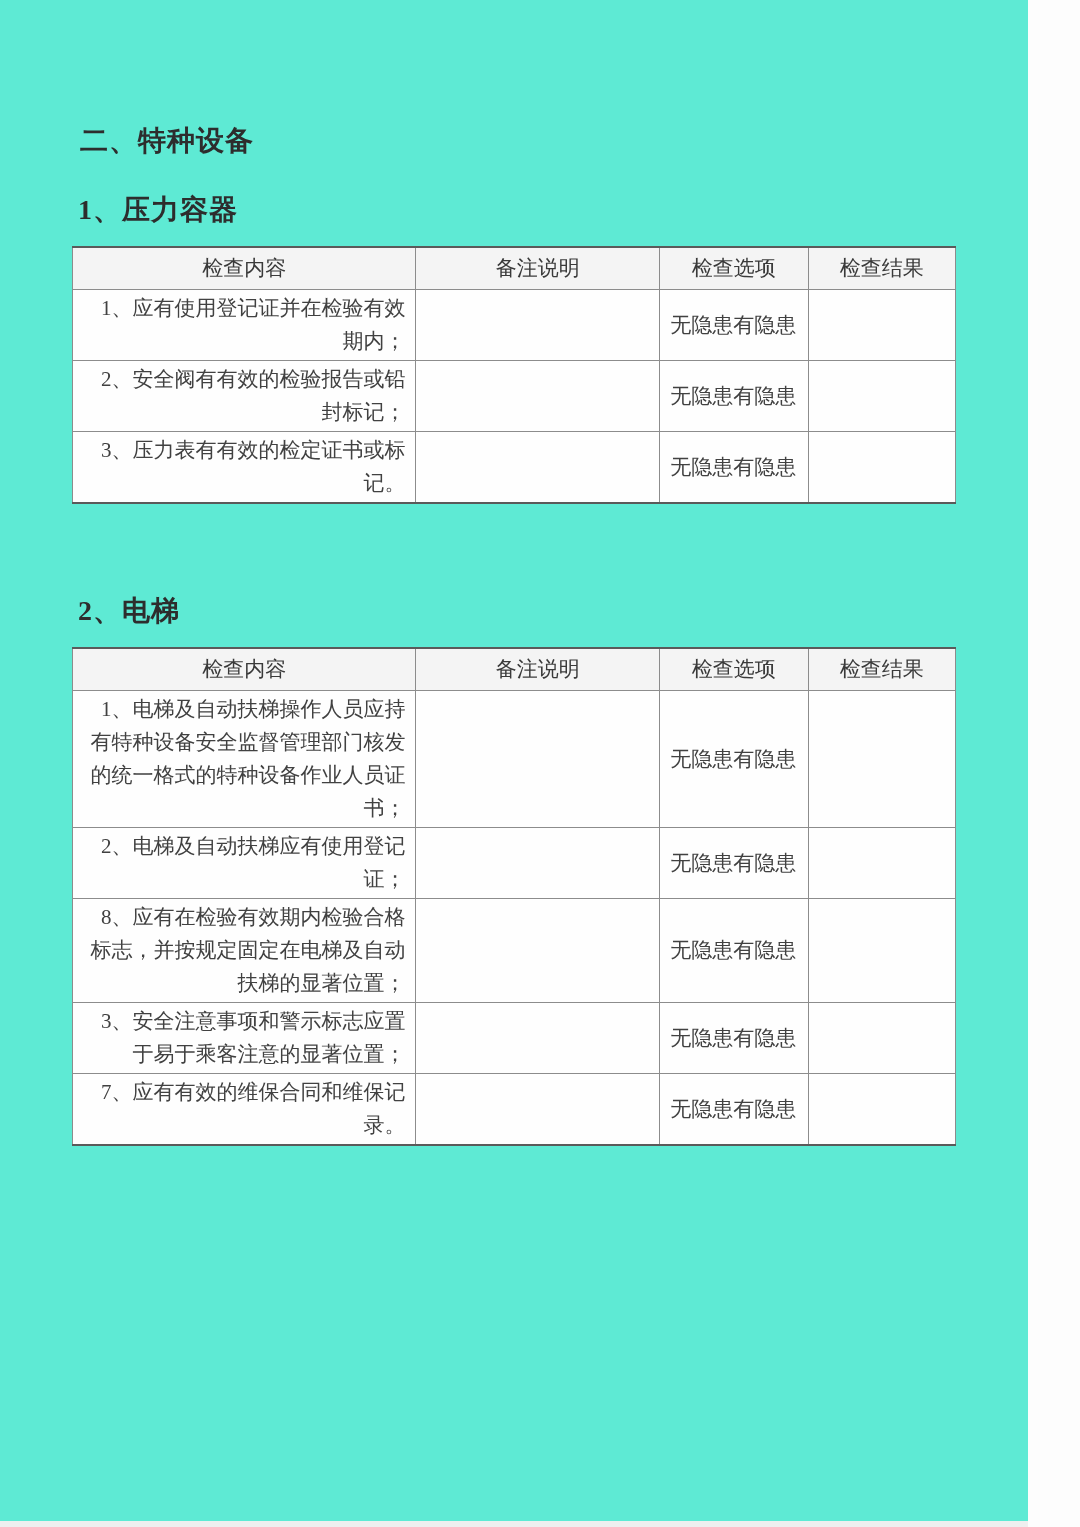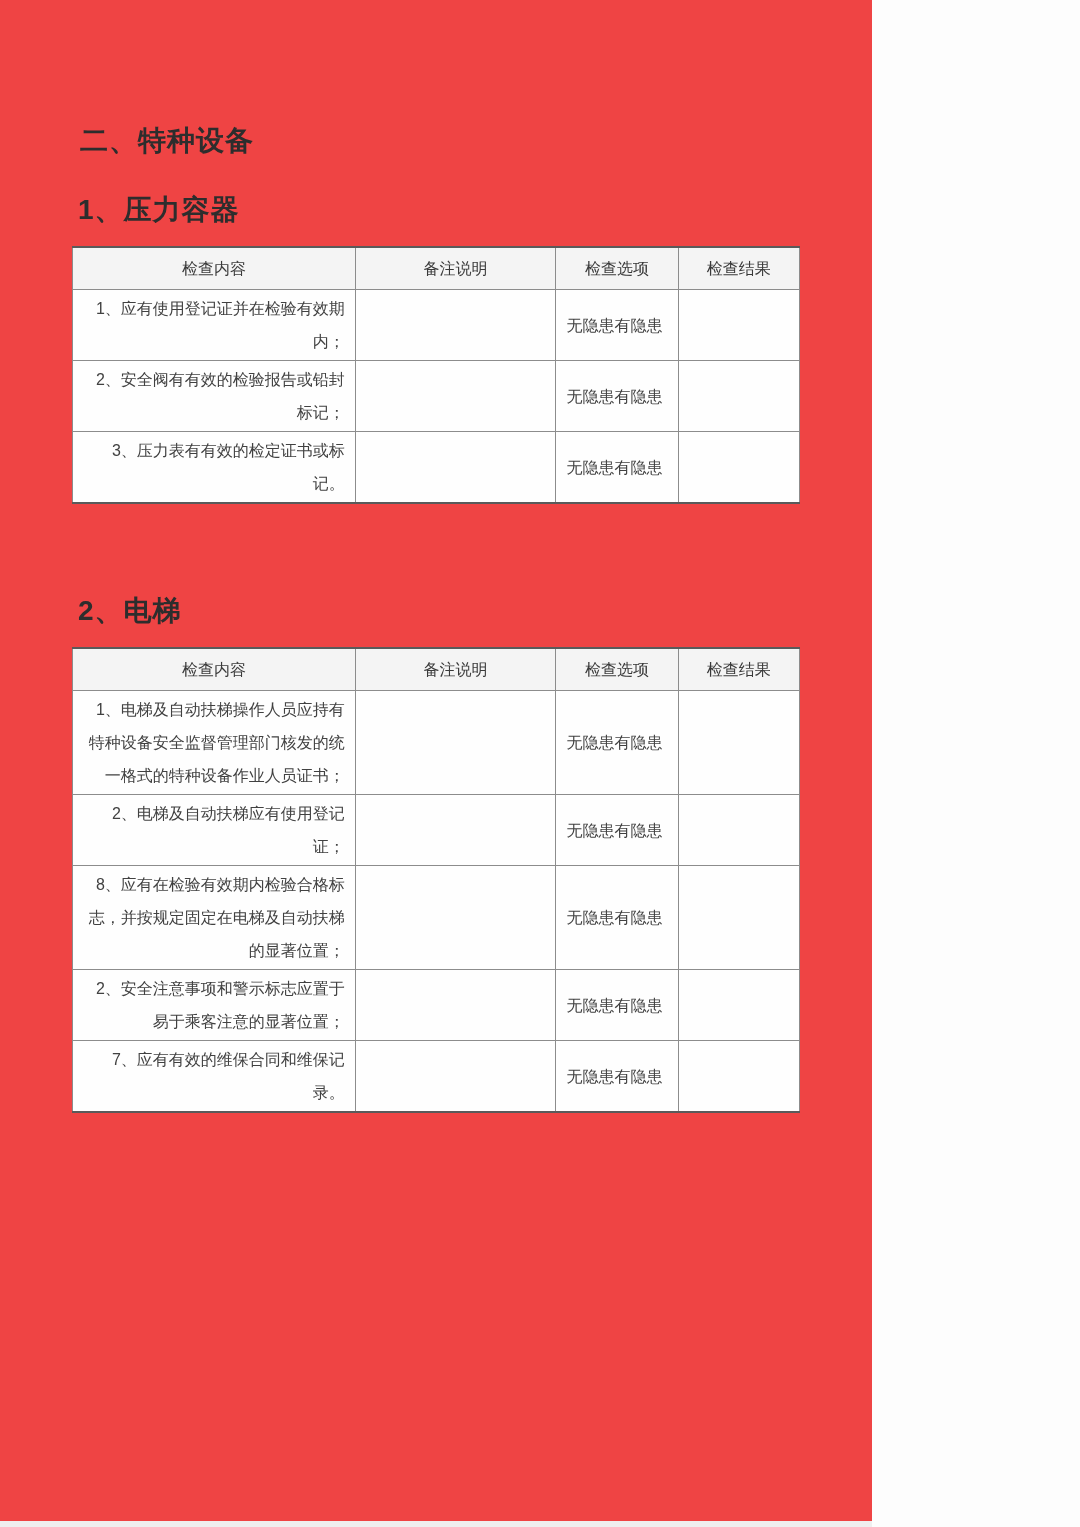--- a/index.html
+++ b/index.html
@@ -4,26 +4,27 @@
 <style>
   html, body {
     margin: 0;
     padding: 0;
     background: #fdfdfd;
     font-family: "Liberation Sans", "DejaVu Sans", sans-serif;
     color: #3f3f3f;
   }
   .page {
     position: relative;
-    width: 872px;
+    width: 1028px;
     height: 1527px;
-    background: #ef4444;
+    background: #5eead4;
     box-sizing: border-box;
     padding: 122px 72px 0 72px;
     overflow: hidden;
+    font-family: Liberation Serif, serif;
   }
   .section-title {
     font-size: 28px;
     font-weight: bold;
     color: #2d2d2d;
     margin: 0 0 0 8px;
     letter-spacing: 1px;
   }
   .subsection-title {
     font-size: 28px;
@@ -45,21 +46,21 @@
     margin-top: 17px;
     background: #fefefe;
     border-top: 2px solid #5a5a5a;
     border-bottom: 2px solid #5a5a5a;
     border-left: 1px solid #8c8c8c;
     border-right: 1px solid #8c8c8c;
   }
   .inspection-table th,
   .inspection-table td {
     border: 1px solid #8c8c8c;
-    font-size: 16px;
+    font-size: 21px;
     line-height: 33px;
     padding: 2px 10px;
     vertical-align: middle;
     word-break: break-all;
   }
   .inspection-table th {
     background: #f4f4f4;
     font-weight: normal;
     color: #3a3a3a;
     height: 37px;
@@ -163,21 +164,21 @@
         <td class="c-options">无隐患有隐患</td>
         <td class="c-result"></td>
       </tr>
       <tr>
         <td class="c-content">8、应有在检验有效期内检验合格标志，并按规定固定在电梯及自动扶梯的显著位置；</td>
         <td class="c-remark"></td>
         <td class="c-options">无隐患有隐患</td>
         <td class="c-result"></td>
       </tr>
       <tr>
-        <td class="c-content">2、安全注意事项和警示标志应置于易于乘客注意的显著位置；</td>
+        <td class="c-content">3、安全注意事项和警示标志应置于易于乘客注意的显著位置；</td>
         <td class="c-remark"></td>
         <td class="c-options">无隐患有隐患</td>
         <td class="c-result"></td>
       </tr>
       <tr>
         <td class="c-content">7、应有有效的维保合同和维保记录。</td>
         <td class="c-remark"></td>
         <td class="c-options">无隐患有隐患</td>
         <td class="c-result"></td>
       </tr>

